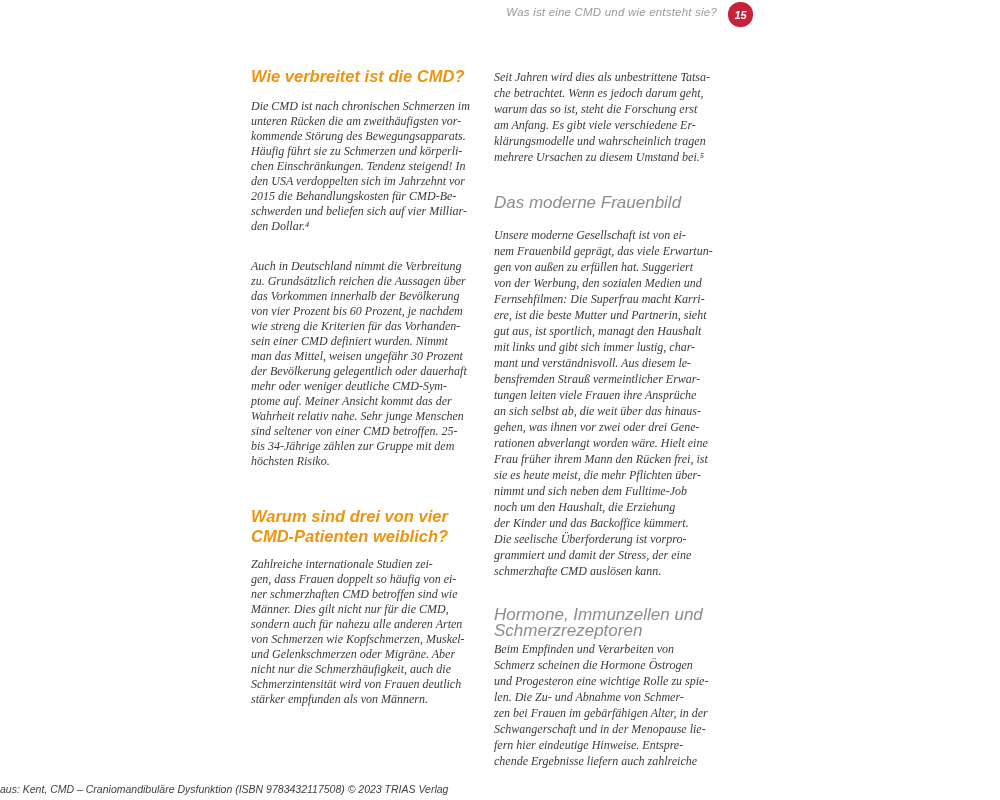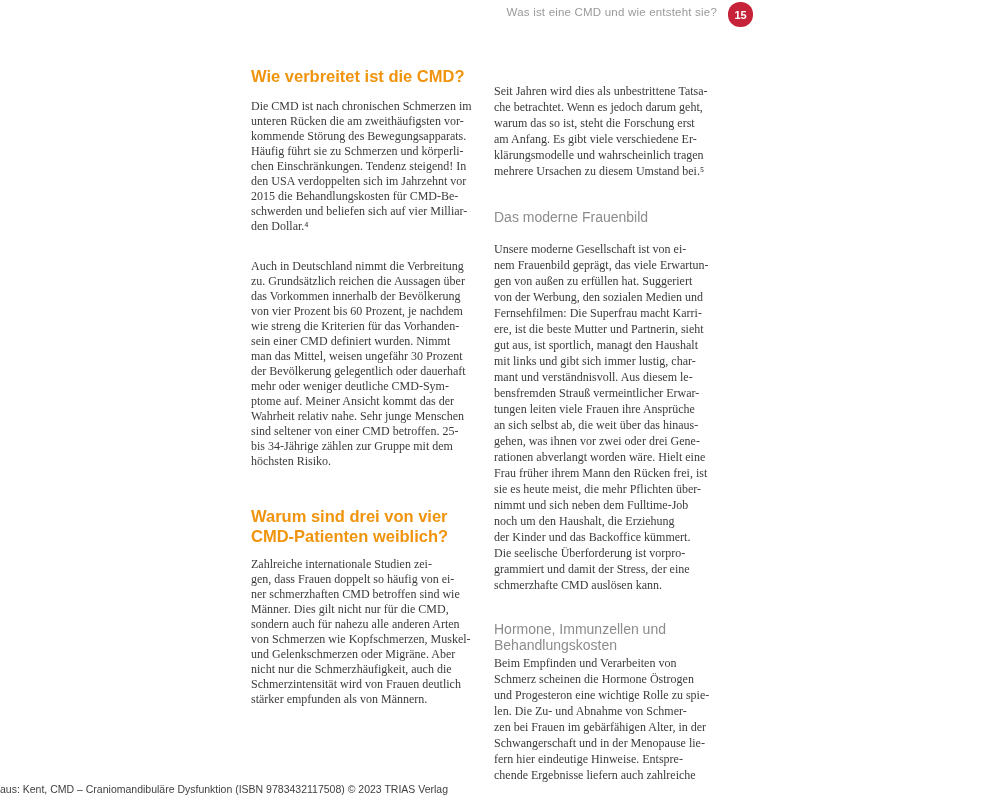--- a/index.html
+++ b/index.html
@@ -4,20 +4,21 @@
 <style>
   html, body { margin: 0; padding: 0; }
   body { background: #ffffff; }
   .page {
     position: relative;
     width: 1000px;
     height: 800px;
     background: var(--background, #fff);
     font-family: "Liberation Serif", serif;
     overflow: hidden;
+    font-style: italic;
   }
   .running-title {
     position: absolute;
     top: 6px;
     right: 283px;
     font-family: "Liberation Sans", sans-serif;
     font-size: 11.5px;
     letter-spacing: 0.2px;
     color: var(--header-color, #9a9a9a);
     white-space: pre;
@@ -45,39 +46,39 @@
     font-family: "Liberation Sans", sans-serif;
     color: var(--heading-color, #f0940e);
     font-size: 16.5px;
     line-height: 20px;
     font-weight: 600;
     white-space: pre;
   }
   .subheading {
     font-family: "Liberation Sans", sans-serif;
     color: var(--subheading-color, #8c8c8c);
-    font-size: 14px;
+    font-size: 17px;
     line-height: 16px;
     font-weight: 500;
     white-space: pre;
   }
   .para {
     color: var(--body-color, #3b3b3b);
     font-size: 12px;
     line-height: 15px;
     white-space: pre;
     margin: 0;
   }
   .col-right .para { line-height: 16px; }
   #lb0 { margin-top: 6px; }
   #lb1 { margin-top: 13px; }
   #lb2 { margin-top: 25px; }
   #lb3 { margin-top: 37px; }
   #lb4 { margin-top: 11px; }
-  #rb0 { margin-top: 23px; }
+  #rb0 { margin-top: 9px; }
   #rb1 { margin-top: 30px; }
   #rb2 { margin-top: 16px; }
   #rb3 { margin-top: 28px; }
   #rb4 { margin-top: 2px; }
   .footer {
     position: absolute;
     top: 783px;
     left: 0;
     width: 980px;
     font-family: "Liberation Sans", sans-serif;
@@ -159,21 +160,21 @@
 rationen abverlangt worden wäre. Hielt eine
 Frau früher ihrem Mann den Rücken frei, ist
 sie es heute meist, die mehr Pflichten über-
 nimmt und sich neben dem Fulltime-Job
 noch um den Haushalt, die Erziehung
 der Kinder und das Backoffice kümmert.
 Die seelische Überforderung ist vorpro-
 grammiert und damit der Stress, der eine
 schmerzhafte CMD auslösen kann.</p>
     <div id="rb3" class="subheading">Hormone, Immunzellen und
-Behandlungskosten</div>
+Schmerzrezeptoren</div>
     <p id="rb4" class="para">Beim Empfinden und Verarbeiten von
 Schmerz scheinen die Hormone Östrogen
 und Progesteron eine wichtige Rolle zu spie-
 len. Die Zu- und Abnahme von Schmer-
 zen bei Frauen im gebärfähigen Alter, in der
 Schwangerschaft und in der Menopause lie-
 fern hier eindeutige Hinweise. Entspre-
 chende Ergebnisse liefern auch zahlreiche</p>
   </div>
 

